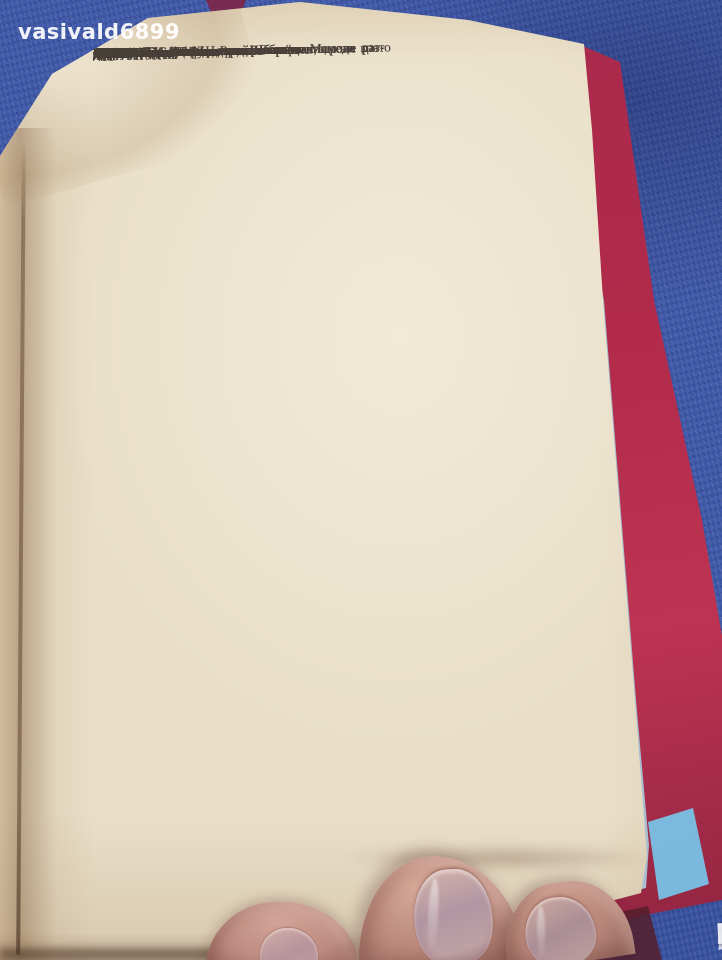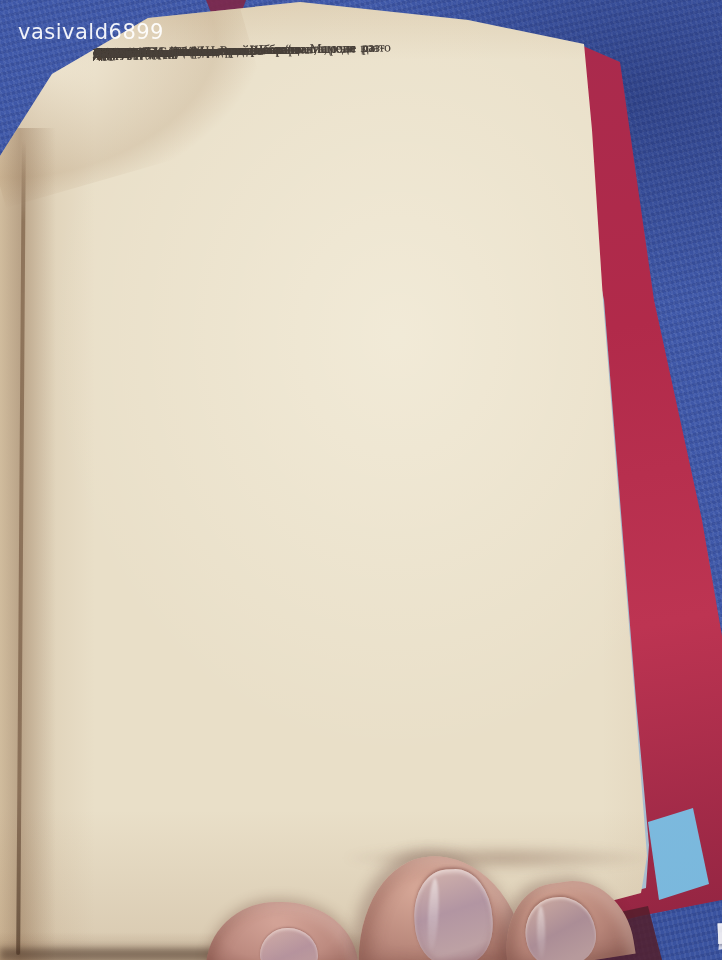--- a/index.html
+++ b/index.html
@@ -103,21 +103,21 @@
     box-shadow:inset 0 2px 3px rgba(255,246,240,.5), 0 -2px 3px rgba(115,68,62,.45);}
   .f3 .nail::after{content:'';position:absolute;left:12px;top:6px;width:8px;height:52px;
     background:linear-gradient(rgba(255,255,255,.45), rgba(255,255,255,.04));
     transform:rotate(8deg);border-radius:50%;filter:blur(1px);}
   .finger-shadow{left:340px;top:844px;width:320px;height:28px;z-index:38;
     background:radial-gradient(ellipse, rgba(100,60,45,.32), transparent 70%);filter:blur(4px);}
   .br-shadow{left:0;top:0;width:722px;height:960px;z-index:39;background:#541f2c;opacity:.85;
     clip-path:polygon(592px 918px, 648px 906px, 662px 960px, 590px 960px);}
 
   .wm{left:18px;top:20px;z-index:60;
-    font-family:"DejaVu Sans", sans-serif;font-weight:normal;font-size:21px;
+    font-family:"DejaVu Sans", sans-serif;font-weight:bold;font-size:21px;
     color:rgba(255,255,255,.93);letter-spacing:.5px;}
   .bazar{right:6px;bottom:9px;z-index:60;display:flex;align-items:flex-end;
     font-family:"DejaVu Sans", sans-serif;font-weight:bold;font-size:28px;
     color:rgba(246,246,252,.8);letter-spacing:1px;transform:rotate(-2deg);
     text-shadow:1px 2px 3px rgba(30,30,60,.35);}
   .bazar span{position:relative;}
   .bag{display:inline-block;width:23px;height:27px;margin:0 1px 1px 2px;}
   .bag::after{content:'';position:absolute;left:0;top:6px;width:23px;height:21px;
     background:rgba(246,246,252,.8);
     clip-path:polygon(12% 18%, 82% 2%, 100% 90%, 2% 100%);}

